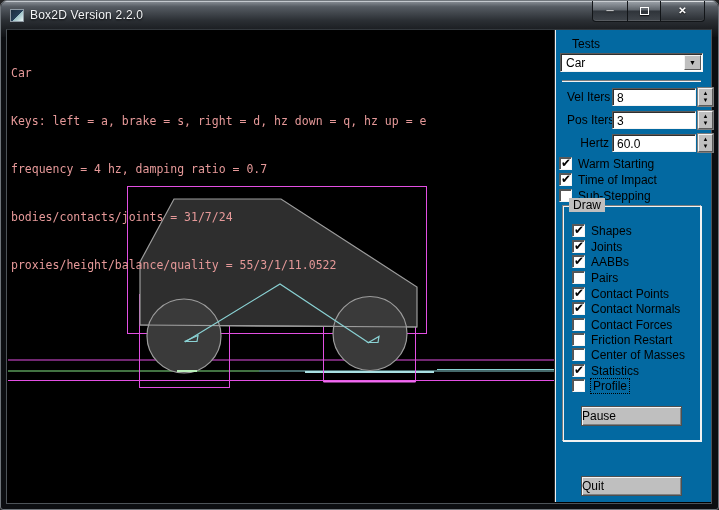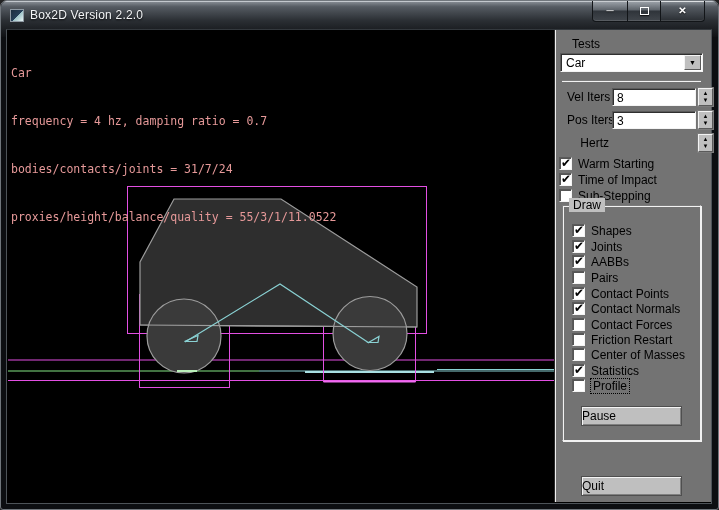--- a/index.html
+++ b/index.html
@@ -51,21 +51,21 @@
   .info{
     position:absolute;left:4px;top:3px;
     font-family:"DejaVu Sans Mono",monospace;
     font-size:11.5px;line-height:16px;color:#e69999;
     white-space:pre;letter-spacing:0px;
   }
   .scene{position:absolute;left:0;top:0;}
   
   .panel{
     position:absolute;left:547px;top:0;width:157px;height:472px;
-    background:#737373;
+    background:#0369a1;
     border-left:1px solid #2a2a2a;
     box-shadow:inset 1px 0 0 #efefef;
     font-size:12px;color:#000;
   }
   .plabel{position:absolute;white-space:nowrap;}
   .dropdown{
     position:absolute;left:5px;top:23px;width:143px;height:19px;
     background:#fff;
     border:1px solid;border-color:#5a5a5a #f4f4f4 #f4f4f4 #5a5a5a;
     box-shadow:inset 1px 1px 0 #2f2f2f;
@@ -162,20 +162,21 @@
         <line x1="139" y1="324" x2="416" y2="326" stroke="#9c9c9c" stroke-width="1.2"></line>
 
         <path d="M184,341 L279,283 L368,342" fill="none" stroke="#8ad2d4" stroke-width="1.2"></path>
         <path d="M183.5,340.5 L197,334.5 L196,340.5 Z" fill="none" stroke="#8ad2d4" stroke-width="1.2"></path>
         <path d="M367.5,341.5 L378,335.5 L377,341.5 Z" fill="none" stroke="#8ad2d4" stroke-width="1.2"></path>
 
         <line x1="176" y1="370" x2="196" y2="370" stroke="#b9f0b9" stroke-width="2"></line>
       </svg>
       <div class="info">
         <div>Car</div>
+        <div>Keys: left = a, brake = s, right = d, hz down = q, hz up = e</div>
         <div>frequency = 4 hz, damping ratio = 0.7</div>
         <div>bodies/contacts/joints = 31/7/24</div>
         <div>proxies/height/balance/quality = 55/3/1/11.0522</div>
       </div>
     </div>
 
     <div class="panel">
       <span class="plabel" style="left:17px;top:7px;">Tests</span>
 
       <div class="dropdown">
@@ -198,20 +199,21 @@
       <div class="spinrow" style="top:81px;">
         <span class="splabel">Pos Iters</span>
         <span class="spbox">3</span>
         <span class="sparrows">
           <span class="spup">▲</span>
           <span class="spdn">▼</span>
         </span>
       </div>
       <div class="spinrow" style="top:104px;border-radius:8px;">
         <span class="splabel">Hertz</span>
+        <span class="spbox">60.0</span>
         <span class="sparrows">
           <span class="spup">▲</span>
           <span class="spdn">▼</span>
         </span>
       </div>
 
       <div class="cbrow" style="left:4px;top:127px;">
         <span class="cb">
             <span class="mark">✔</span>
           </span>

